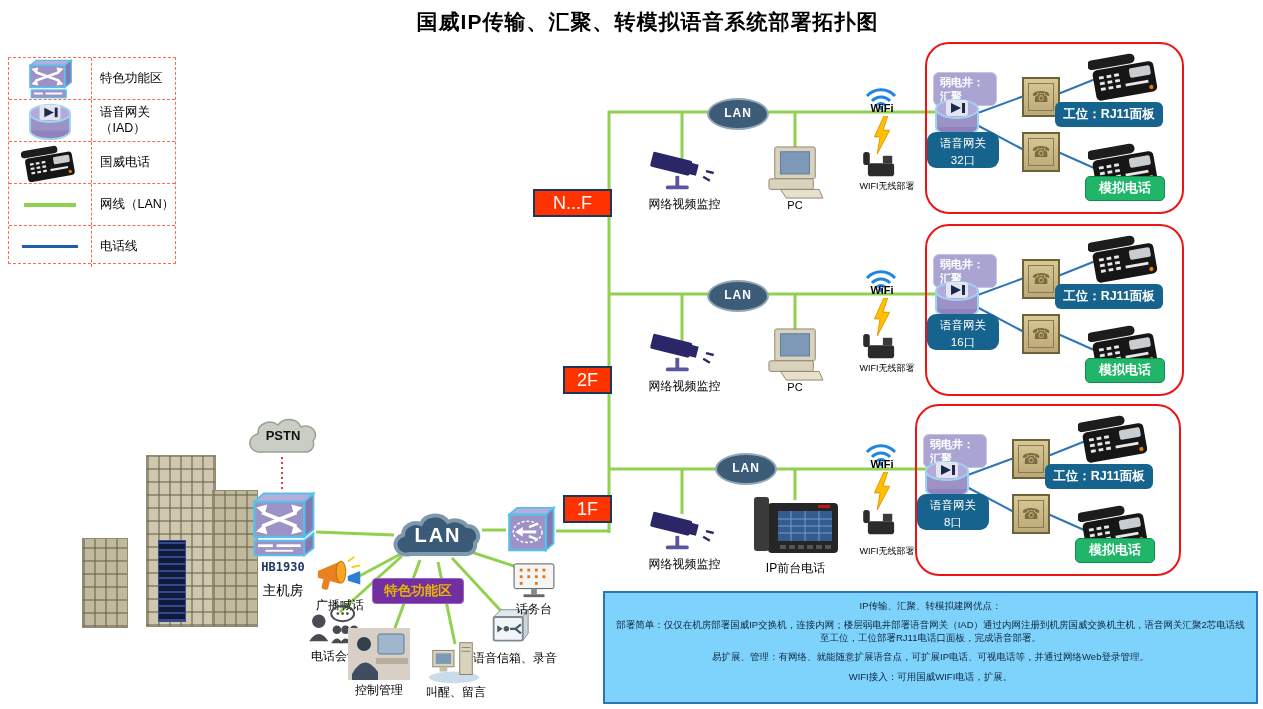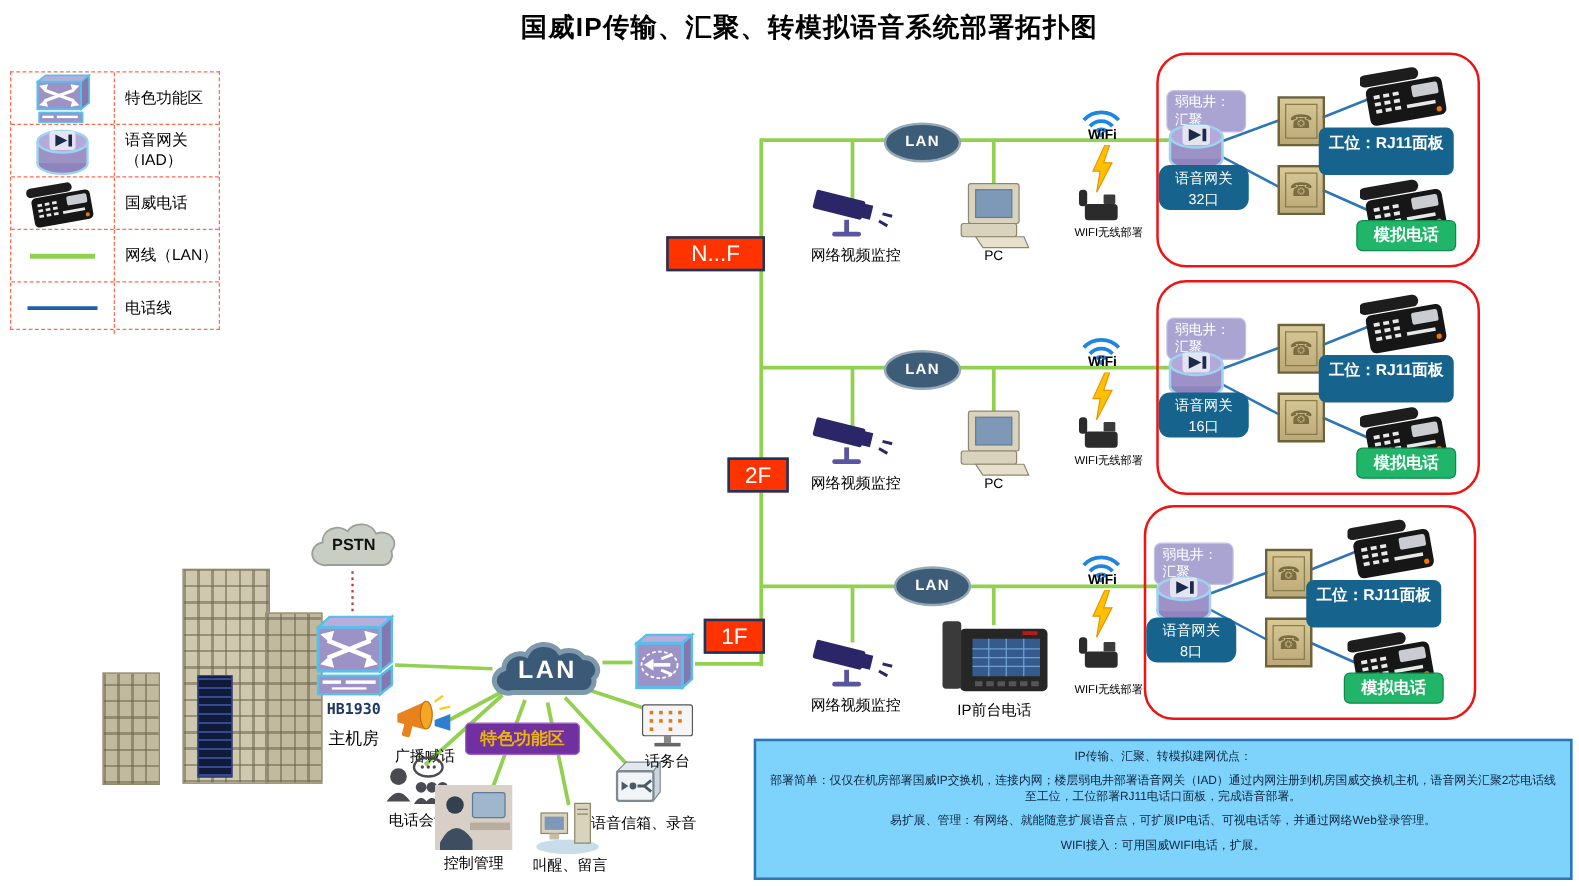--- a/index.html
+++ b/index.html
@@ -18,24 +18,24 @@
   
   .floor-tag{background:#FF3300;border:2px solid #17375E;color:#fff;font-weight:normal;font-size:18px;
              text-align:center;line-height:24px;height:24px;}
   
   .lan-ellipse{width:58px;height:28px;background:#3D5C77;border:2px solid #94A8B8;border-radius:50%;
                color:#fff;font-weight:bold;font-size:12px;text-align:center;line-height:26px;letter-spacing:1px;}
   
   .floor-box{width:255px;height:168px;border:2.5px solid #EE1414;border-radius:24px;}
   .floor-box .inner-wires{position:absolute;left:0;top:0;}
   .tag-well{position:absolute;left:6px;top:28px;width:64px;height:34px;background:#A9A4D1;border:1.5px solid #C6C2E2;
-            border-radius:6px;color:#fff;font-size:11px;font-weight:normal;line-height:1.3;padding:2px 0 0 6px;box-sizing:border-box;}
+            border-radius:6px;color:#fff;font-size:11px;font-weight:bold;line-height:1.3;padding:2px 0 0 6px;box-sizing:border-box;}
   .tag-gw{position:absolute;left:0;top:88px;width:72px;height:36px;background:#16648E;border-radius:9px;color:#fff;
           font-size:11.5px;text-align:center;line-height:1.45;padding-top:3px;box-sizing:border-box;}
-  .tag-ws{position:absolute;left:128px;top:58px;width:108px;height:38px;background:#16648E;border-radius:6px;color:#fff;
+  .tag-ws{position:absolute;left:128px;top:58px;width:108px;height:25px;background:#16648E;border-radius:6px;color:#fff;
           font-size:12.5px;font-weight:600;text-align:center;line-height:25px;}
   .tag-analog{position:absolute;left:158px;top:132px;width:78px;height:23px;background:#20B568;border:1px solid #0E8A4C;
           border-radius:5px;color:#fff;font-size:13px;font-weight:bold;text-align:center;line-height:22px;}
   .iad{position:absolute;left:6px;top:52px;}
   .plate{position:absolute;width:34px;height:36px;background:linear-gradient(#D8C997,#BCA878);border:2px solid #6E6238;
          display:flex;align-items:center;justify-content:center;}
   .plate .pin{width:24px;height:26px;border:1px solid #8A7B4A;display:flex;align-items:center;justify-content:center;
          font-size:15px;color:#7A6C40;font-family:"DejaVu Sans",sans-serif;}
   .ph1{left:161px;top:6px;} .ph2{left:161px;top:96px;}
   .pl1{left:95px;top:33px;} .pl2{left:95px;top:88px;}
@@ -166,21 +166,21 @@
     </div>
     <div class="legend-row">
       <div class="legend-icon">
           <div class="sw-blue"></div>
         </div>
       <div class="legend-label">电话线</div>
     </div>
   </div>
 
   <div class="abs floor-tag" style="left:533px;top:189px;width:75px">N...F</div>
-  <div class="abs floor-tag" style="left:582px;top:366px;width:45px">2F</div>
+  <div class="abs floor-tag" style="left:563px;top:366px;width:45px">2F</div>
   <div class="abs floor-tag" style="left:563px;top:495px;width:45px">1F</div>
 
   <div class="abs lan-ellipse" style="left:707px;top:98px"><span>LAN</span></div>
   <div class="abs lan-ellipse" style="left:707px;top:280px"><span>LAN</span></div>
   <div class="abs lan-ellipse" style="left:715px;top:453px"><span>LAN</span></div>
 
   <svg class="abs" style="left:648px;top:150px" width="72" height="46" viewBox="0 0 74 48">
     <g fill="#2B2668">
         <g transform="rotate(14 30 18)">
           <rect x="2" y="8" width="42" height="16" rx="2"></rect>

